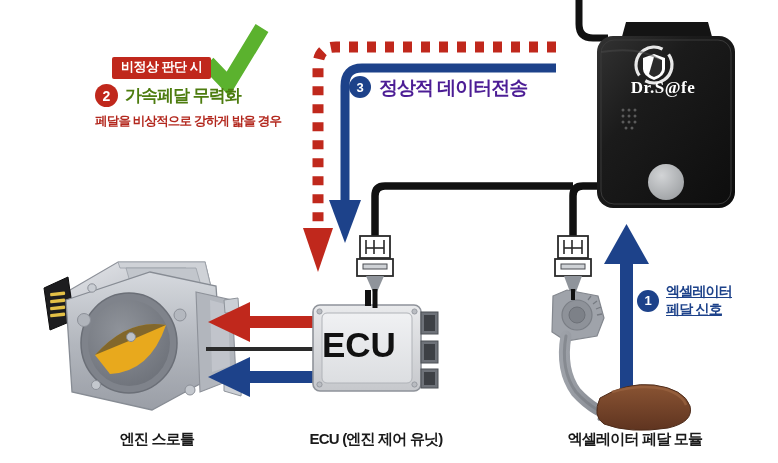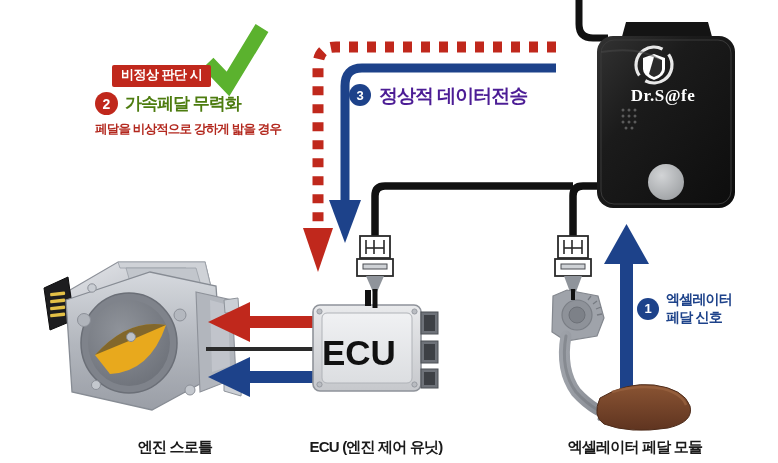--- a/index.html
+++ b/index.html
@@ -19,21 +19,21 @@
   }
   #svg-layer {
     position: absolute;
     left: 0;
     top: 0;
     width: 778px;
     height: 463px;
   }
 
   
-  .abs { position: absolute; margin-top: 8px; }
+  .abs { position: absolute; }
 
   .badge-abnormal {
     left: 112px;
     top: 57px;
     background: #C0281C;
     color: #ffffff;
     font-size: 13px;
     font-weight: bold;
     padding: 3px 9px 4px 9px;
     border-radius: 2px;
@@ -115,31 +115,32 @@
     font-size: 13px;
     flex: none;
   }
   .step1-title {
     color: #1D428A;
     font-size: 14px;
     font-weight: bold;
     letter-spacing: -0.8px;
     line-height: 1.25;
     white-space: nowrap;
+    text-decoration: underline;
   }
 
   .caption {
     color: #1a1a1a;
     font-size: 15px;
     font-weight: bold;
     letter-spacing: -0.8px;
     white-space: nowrap;
     text-align: center;
   }
-  .cap-throttle { left: 0px;   top: 430px; width: 290px; padding-left: 30px; }
+  .cap-throttle { left: 12px;   top: 430px; width: 290px; }
   .cap-ecu      { left: 231px; top: 430px; width: 290px; }
   .cap-pedal    { left: 490px; top: 430px; width: 290px; }
 
   .ecu-label {
     left: 322px;
     top: 325px;
     font-size: 35px;
     font-weight: bold;
     color: #111111;
     letter-spacing: 0px;

